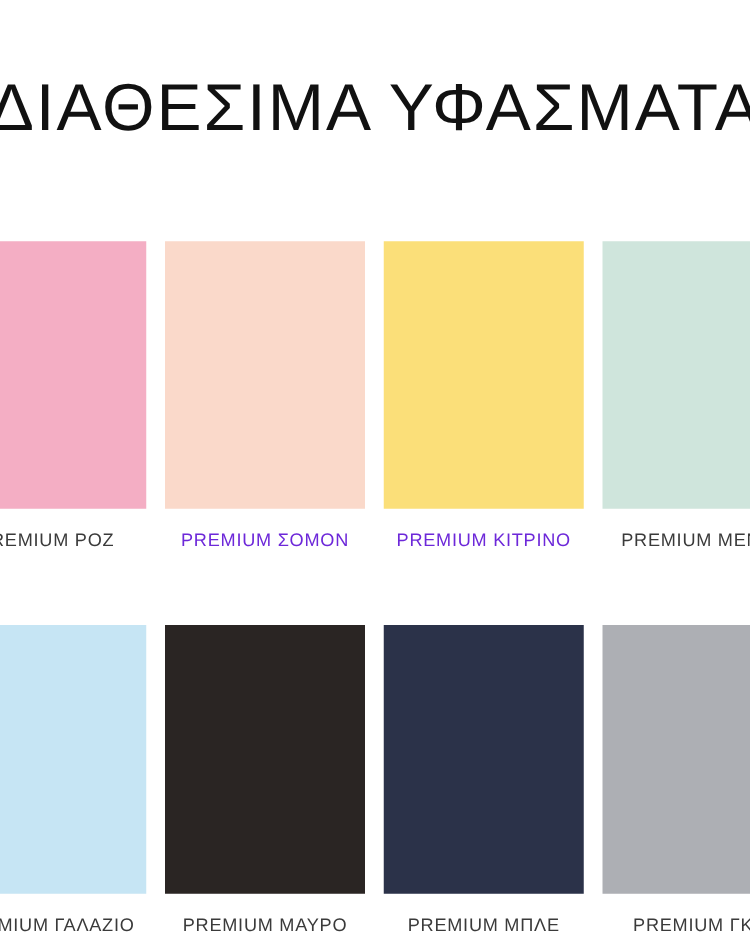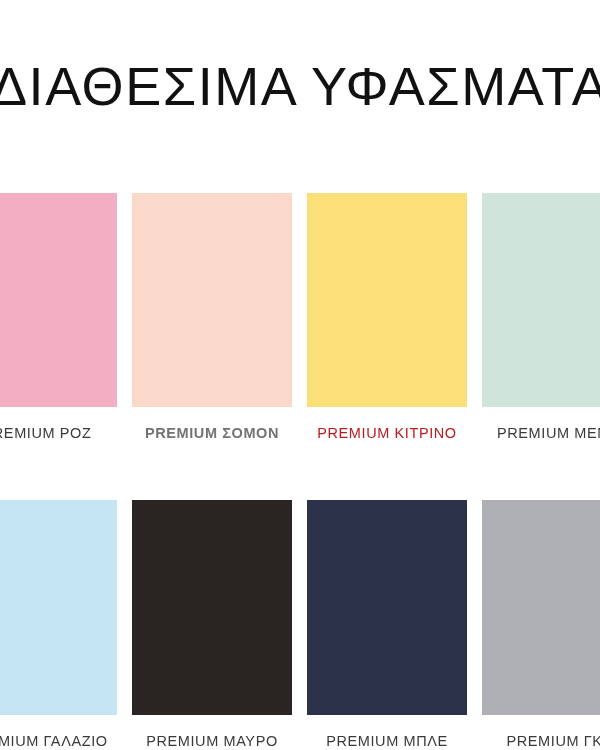--- a/index.html
+++ b/index.html
@@ -101,26 +101,26 @@
 
     <div class="row row-1">
 
       <div class="cell">
         <div class="swatch" style="background-color: rgb(244, 174, 196);"></div>
         <div class="caption" style="color: rgb(58, 58, 58);">PREMIUM ΡΟΖ</div>
       </div>
 
       <div class="cell">
         <div class="swatch" style="background-color: rgb(250, 217, 202);"></div>
-        <div class="caption" style="color: #737373; font-weight: bold;">PREMIUM ΣΟΜΟΝ</div>
+        <div class="caption" style="color: #6d28d9;">PREMIUM ΣΟΜΟΝ</div>
       </div>
 
       <div class="cell">
         <div class="swatch" style="background-color: rgb(251, 223, 121);"></div>
-        <div class="caption" style="color: #b91c1c;">PREMIUM ΚΙΤΡΙΝΟ</div>
+        <div class="caption" style="color: #6d28d9;">PREMIUM ΚΙΤΡΙΝΟ</div>
       </div>
 
       <div class="cell">
         <div class="swatch" style="background-color: rgb(207, 229, 220);"></div>
         <div class="caption" style="color: rgb(58, 58, 58);">PREMIUM ΜΕΝΤΑ</div>
       </div>
 
     </div>
 
     <div class="row row-2">

